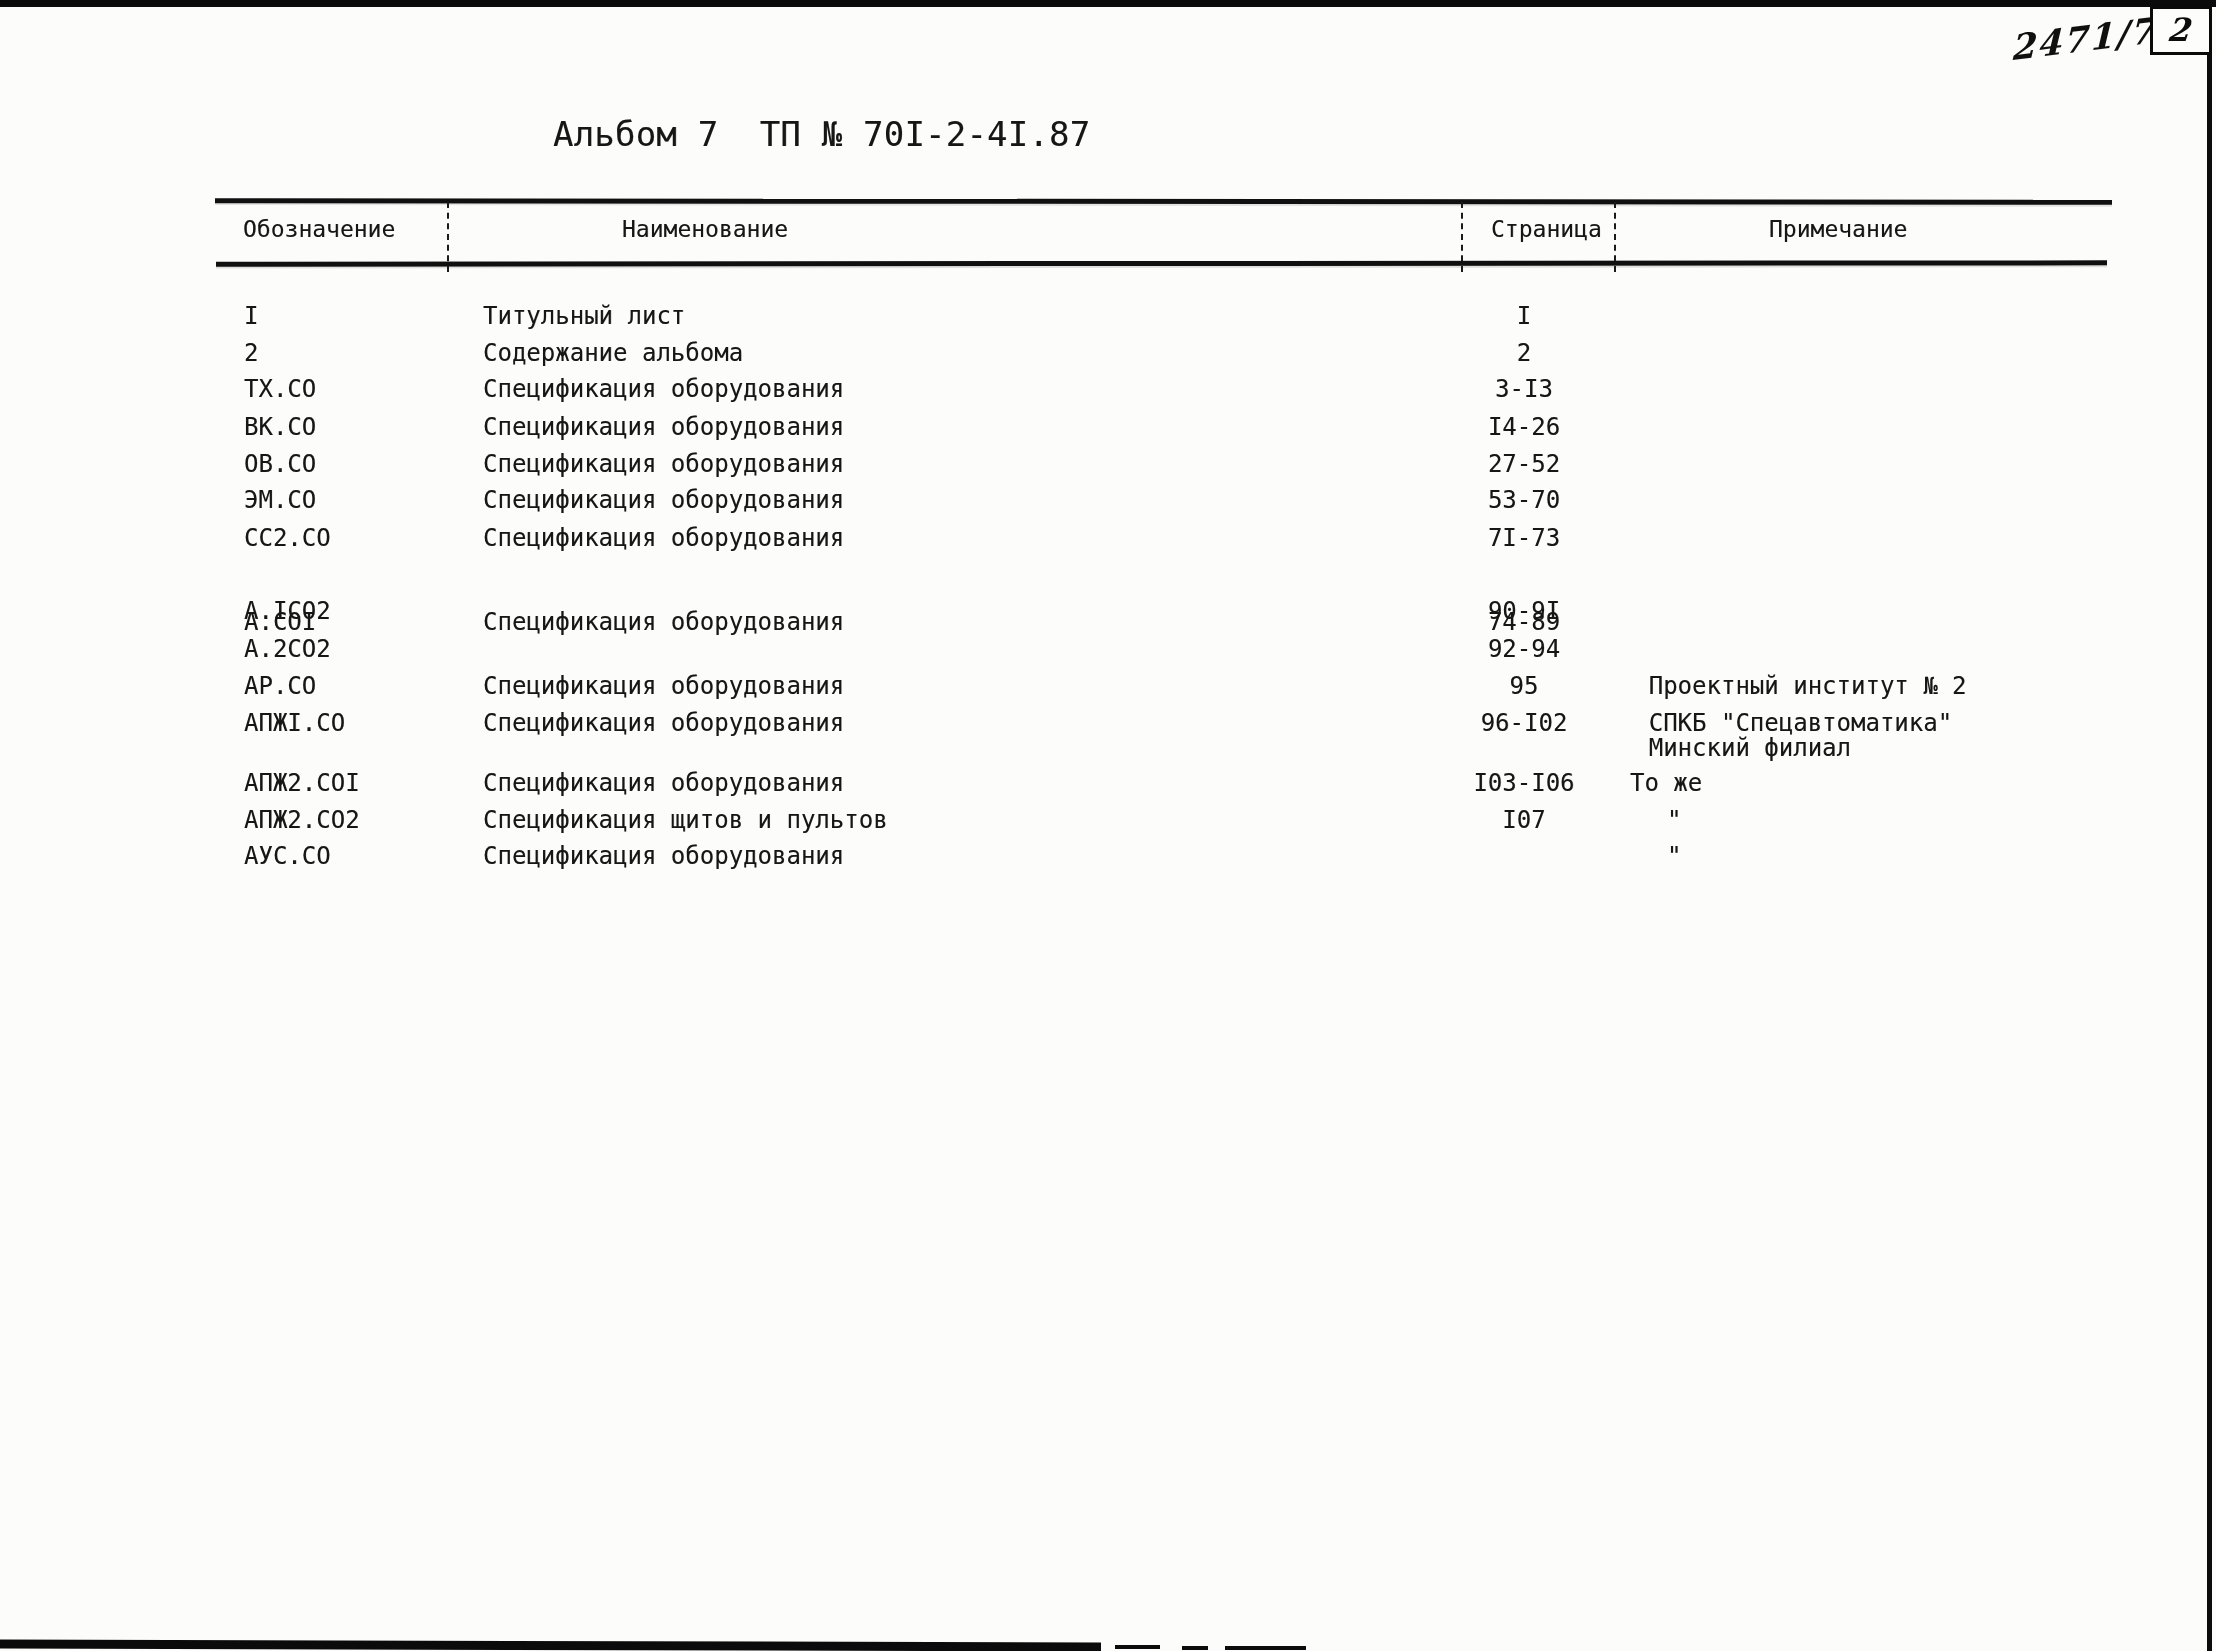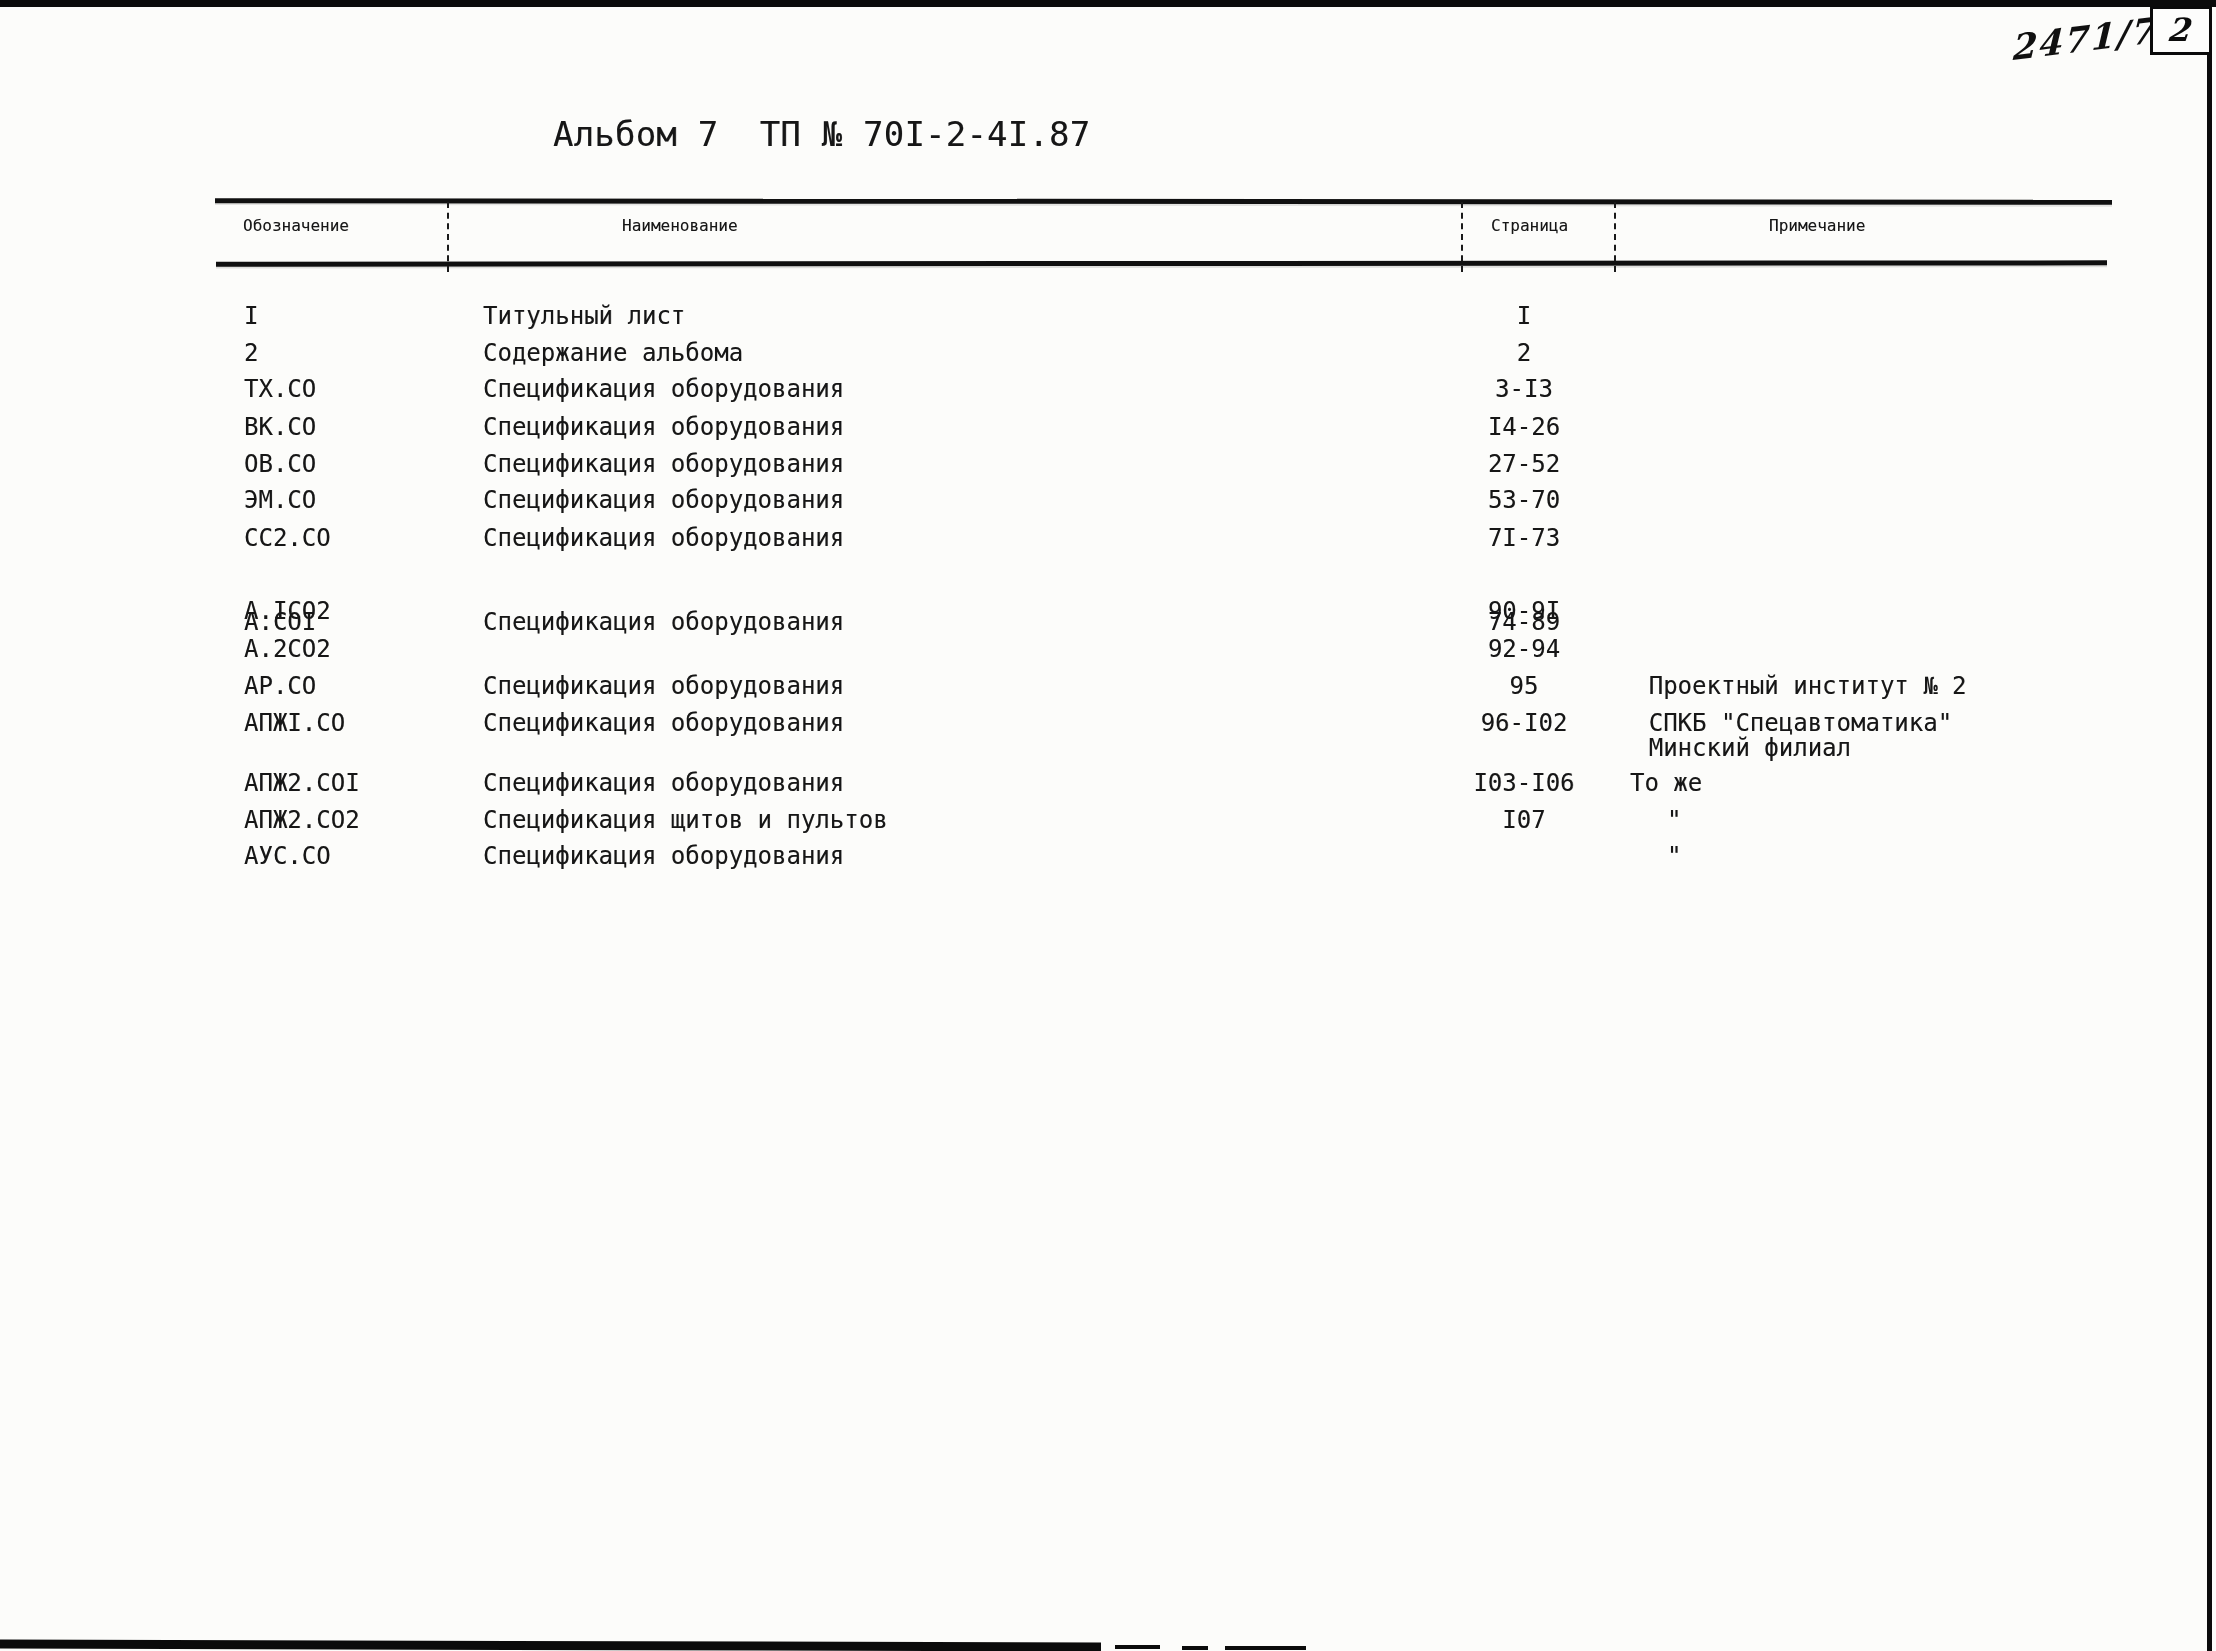--- a/index.html
+++ b/index.html
@@ -50,21 +50,21 @@
 
   
   .hline{position:absolute;background:#101010;}
   .hl-top{left:215px;top:199px;width:1897px;height:5.3px;transform:rotate(0.05deg);box-shadow:0 1.9px 0 rgba(10,10,10,0.10);}
   .hl-mid{left:216px;top:261px;width:1891px;height:5.3px;transform:rotate(-0.04deg);box-shadow:0 1.9px 0 rgba(10,10,10,0.12);}
   .vdash{position:absolute;width:0;border-left:2.4px dashed #1a1a1a;height:70px;top:202px;}
   .vd1{left:447px;}
   .vd2{left:1461px;}
   .vd3{left:1614px;}
 
-  .th{position:absolute;top:216px;font-size:16px;}
+  .th{position:absolute;top:216px;font-size:23px;}
   .th-des{left:243px;}
   .th-name{left:622px;}
   .th-pages{left:1477px;margin-left:14px;}
   .th-note{left:1769px;}
 
   
   .row{position:absolute;left:0;width:2216px;height:37px;}
   .cell{position:absolute;top:0;font-size:24px;line-height:1.05;white-space:pre;}
   .c-des{left:244px;}
   .c-name{left:483px;}

